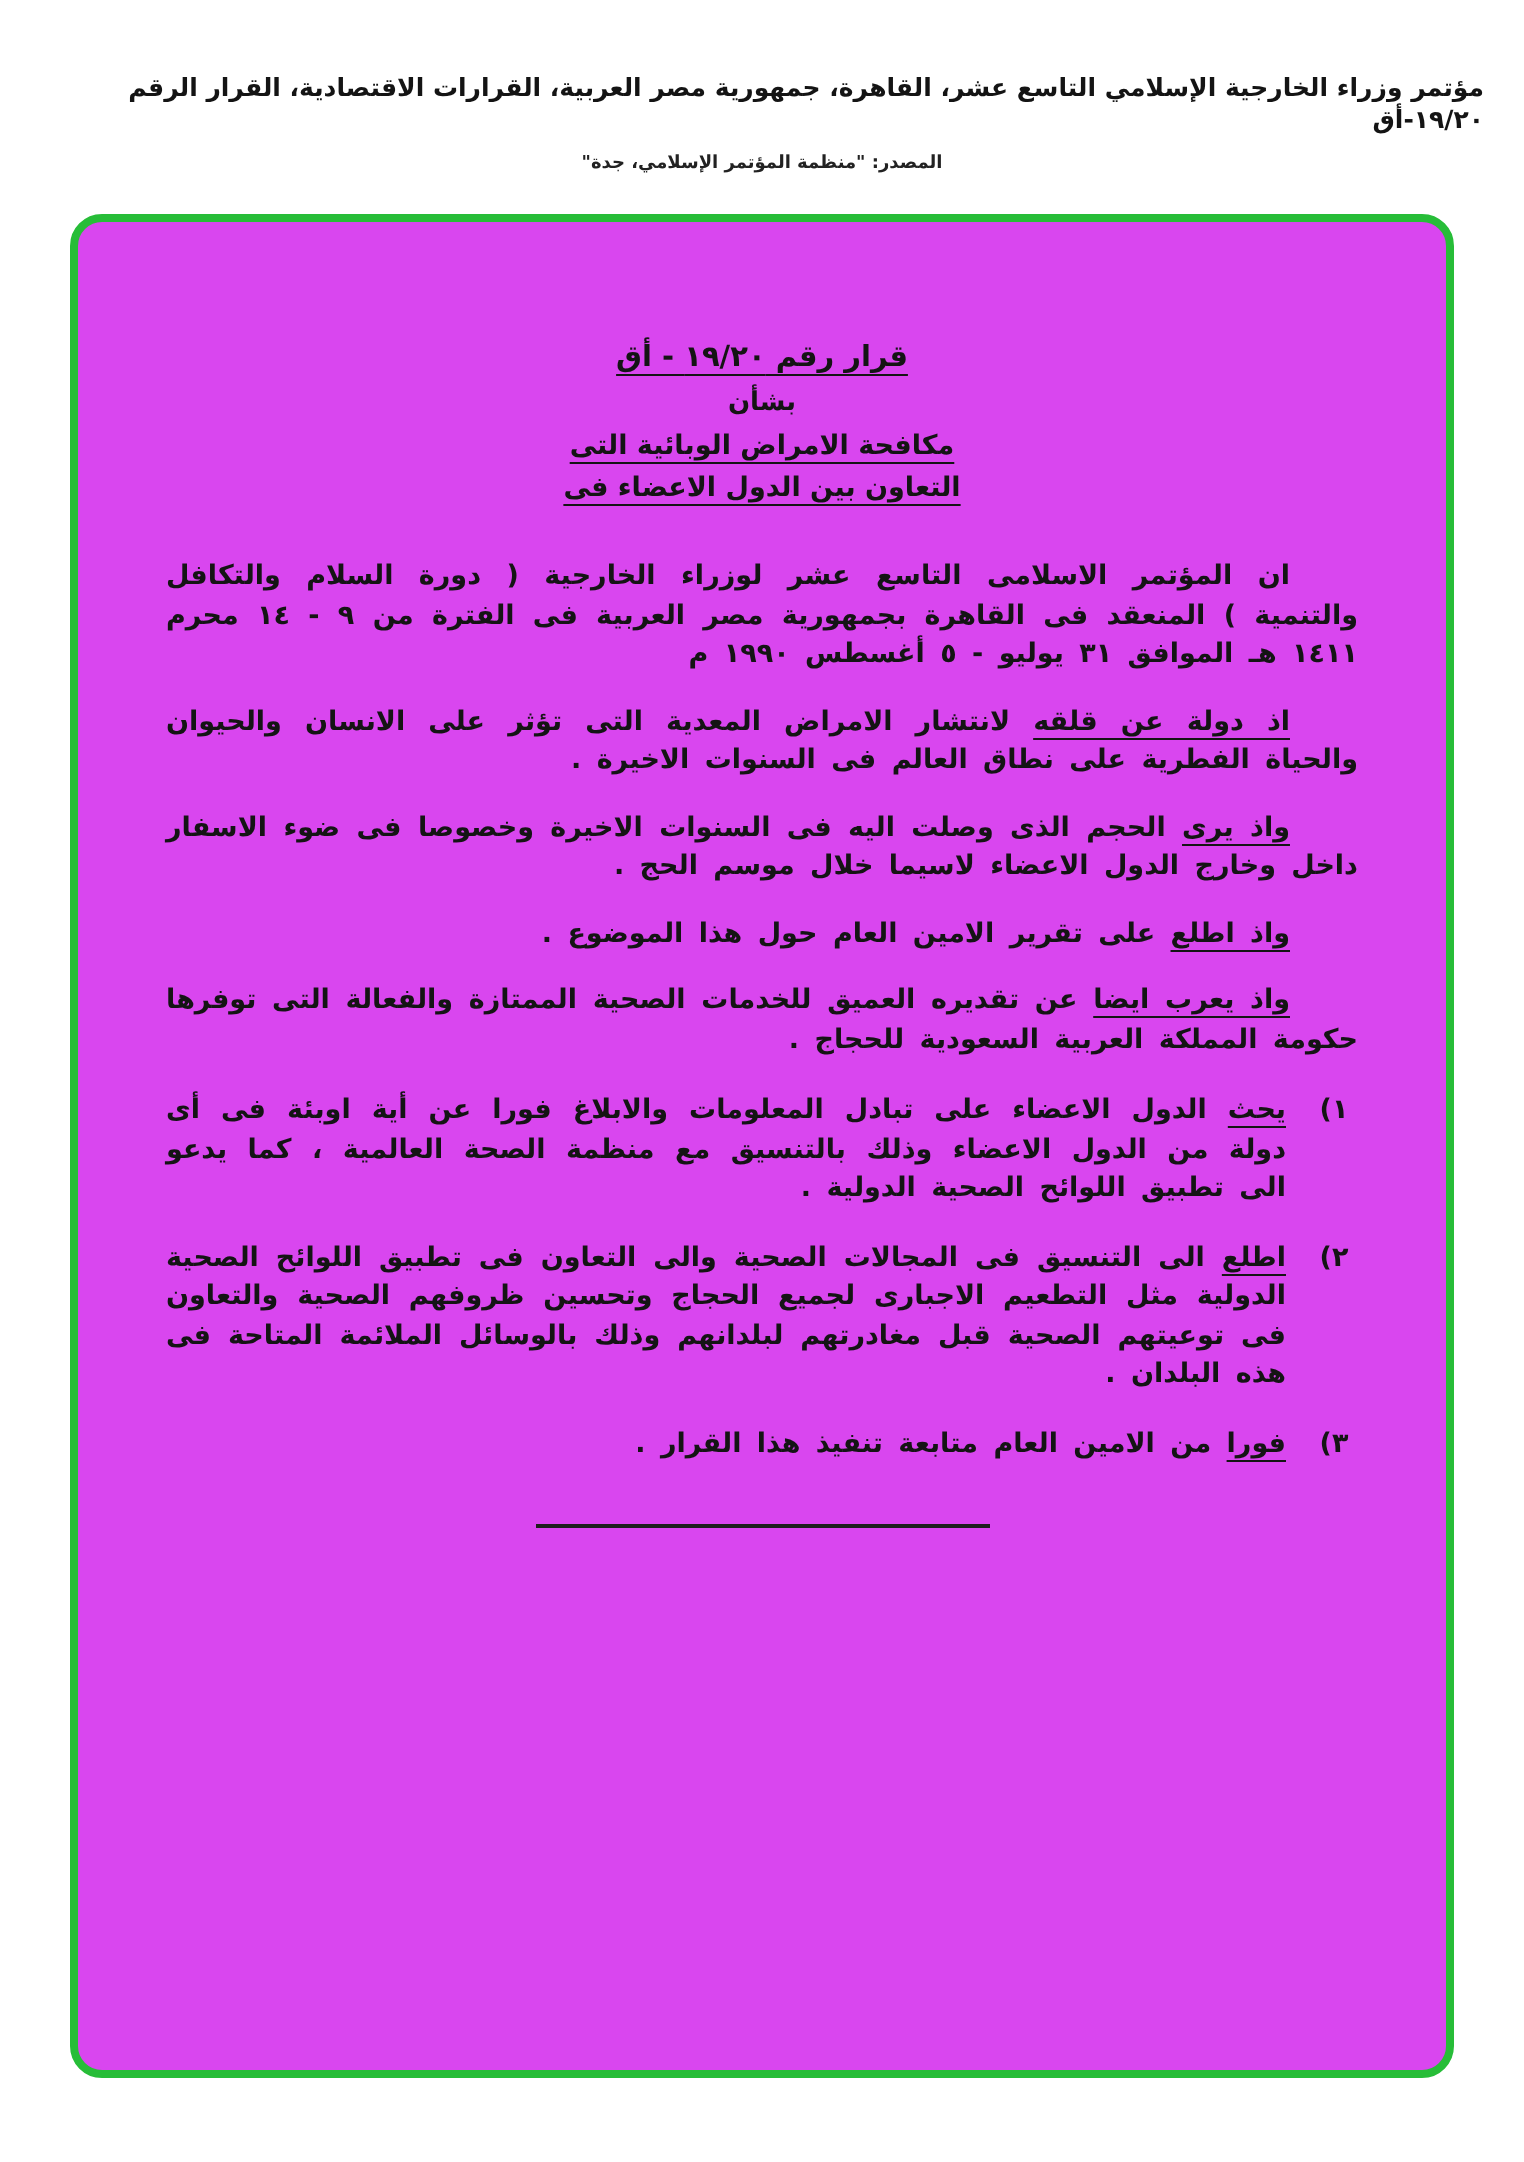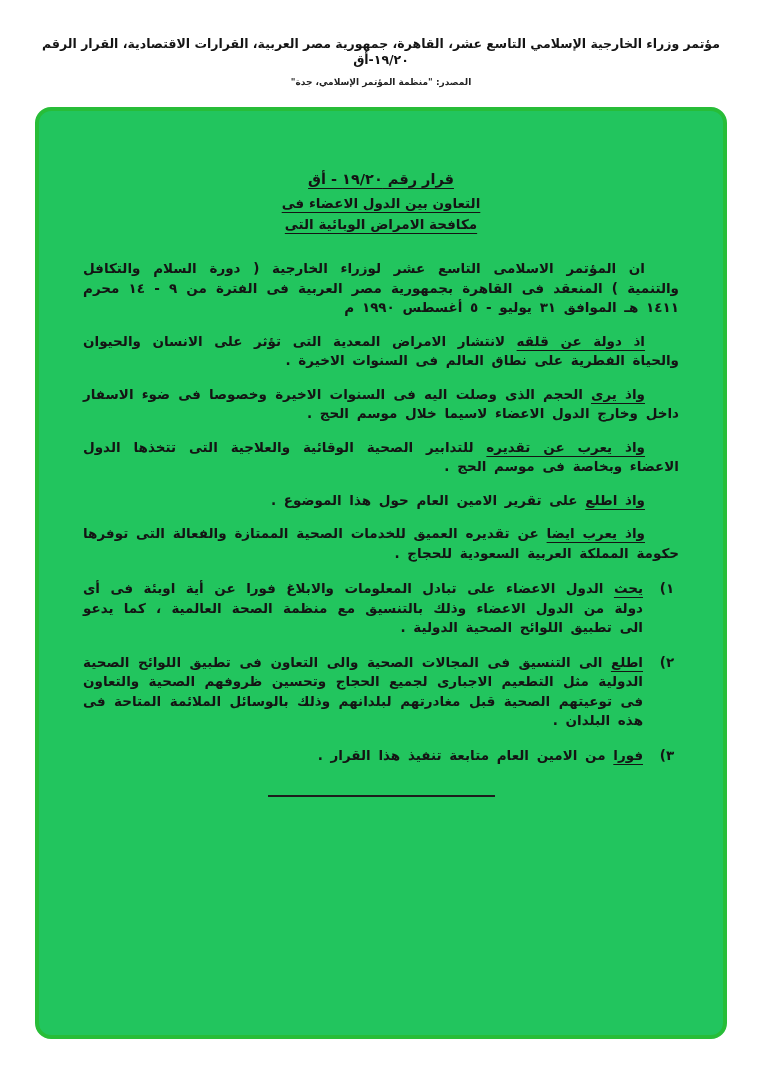--- a/index.html
+++ b/index.html
@@ -6,40 +6,40 @@
   body{
     width:762px;height:1081px;
     font-family:"DejaVu Sans",sans-serif;
     color:#141414;
     overflow:hidden;
   }
   .page{width:762px;height:1081px;box-sizing:border-box;padding-top:36px;background:#fff;}
 
   
   .hdr1{
-    direction:rtl;text-align:center;
+    direction:rtl;
     font-size:12.5px;font-weight:bold;
     padding:0 20px;line-height:16px;
   }
   .hdr2{
     direction:rtl;text-align:center;
     font-size:9px;font-weight:bold;
     margin-top:9px;color:#222;
   }
 
   
   .frame{
     margin:20px 35px 0 35px;
     height:932px;
     box-sizing:border-box;
     border:4px solid #27bd38;
     border-radius:16px;
     padding:60px 44px 0 44px;
     overflow:hidden;
-    background:#22c55e;
+    background:#d946ef;
   }
 
   .doc{direction:rtl;font-weight:bold;}
 
   .title-block{text-align:center;margin:0 auto 26px auto;}
   .res-title{
     font-size:14.5px;
     text-decoration:underline;
     text-underline-offset:4px;
     margin-bottom:7px;
@@ -97,31 +97,31 @@
   <header>
     <div class="hdr1" lang="ar">مؤتمر وزراء الخارجية الإسلامي التاسع عشر، القاهرة، جمهورية مصر العربية، القرارات الاقتصادية، القرار الرقم ١٩/٢٠-أق</div>
     <div class="hdr2" lang="ar">المصدر: "منظمة المؤتمر الإسلامي، جدة"</div>
   </header>
 
   <div class="frame">
     <div class="doc" lang="ar" dir="rtl">
 
       <div class="title-block">
         <div class="res-title">قرار رقم ١٩/٢٠ - أق</div>
+        <div class="subject-label">بشأن</div>
+        <div class="subject-line">مكافحة الامراض الوبائية التى</div>
         <div class="subject-line">التعاون بين الدول الاعضاء فى</div>
-        <div class="subject-line">مكافحة الامراض الوبائية التى</div>
       </div>
 
       <p class="para">ان المؤتمر الاسلامى التاسع عشر لوزراء الخارجية ( دورة السلام والتكافل والتنمية ) المنعقد فى القاهرة بجمهورية مصر العربية فى الفترة من ٩ - ١٤ محرم ١٤١١ هـ الموافق ٣١ يوليو - ٥ أغسطس ١٩٩٠ م</p>
 
       <p class="para"><span class="u">اذ دولة عن قلقه</span><span> لانتشار الامراض المعدية التى تؤثر على الانسان والحيوان والحياة الفطرية على نطاق العالم فى السنوات الاخيرة .</span></p>
 
       <p class="para"><span class="u">واذ يرى</span><span> الحجم الذى وصلت اليه فى السنوات الاخيرة وخصوصا فى ضوء الاسفار داخل وخارج الدول الاعضاء لاسيما خلال موسم الحج .</span></p>
 
-      <p class="para"><span class="u">واذ يعرب عن تقديره</span><span> للتدابير الصحية الوقائية والعلاجية التى تتخذها الدول الاعضاء وبخاصة فى موسم الحج .</span></p>
 
       <p class="para"><span class="u">واذ اطلع</span><span> على تقرير الامين العام حول هذا الموضوع .</span></p>
 
       <p class="para"><span class="u">واذ يعرب ايضا</span><span> عن تقديره العميق للخدمات الصحية الممتازة والفعالة التى توفرها حكومة المملكة العربية السعودية للحجاج .</span></p>
 
       <div class="items">
 
         <div class="item">
           <span class="num">١)</span>
           <span class="itext"><span class="u">يحث</span><span> الدول الاعضاء على تبادل المعلومات والابلاغ فورا عن أية اوبئة فى أى دولة من الدول الاعضاء وذلك بالتنسيق مع منظمة الصحة العالمية ، كما يدعو الى تطبيق اللوائح الصحية الدولية .</span></span>

